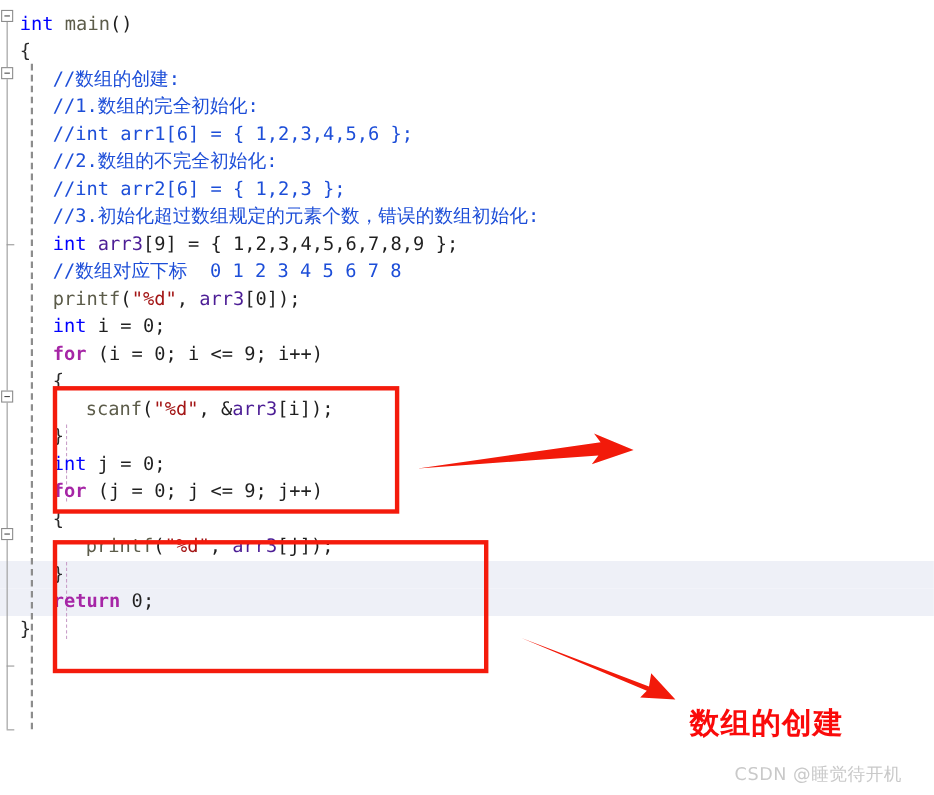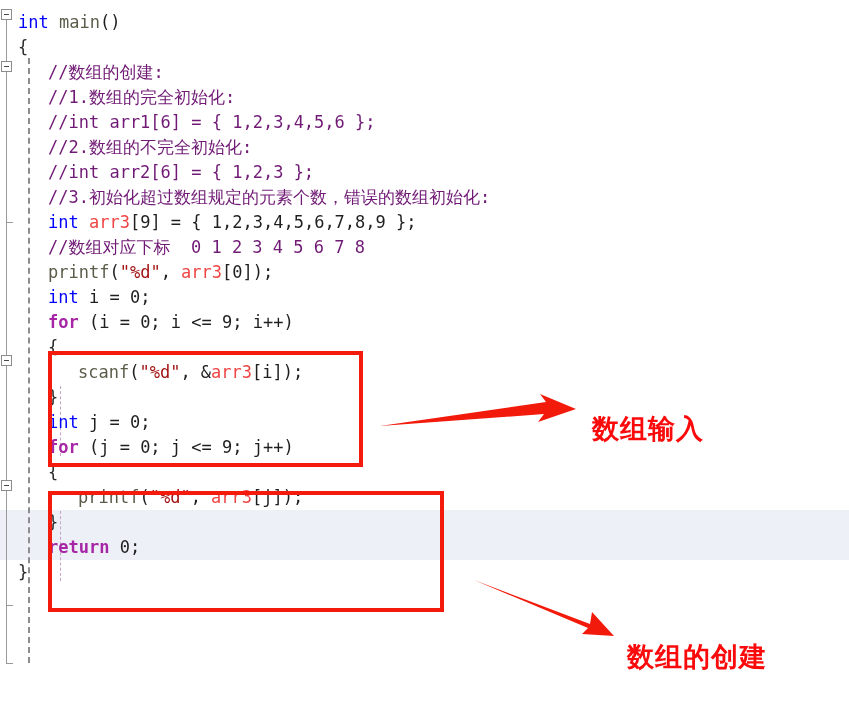--- a/index.html
+++ b/index.html
@@ -101,24 +101,24 @@
     height: 25px;
     line-height: 25px;
     white-space: pre;
     font-size: 17px;
     letter-spacing: 0px;
   }
 
   
   .t-kw      { color: #0000ff; }   
   .t-ctrl    { color: #a626a6; font-weight: bold; }   
-  .t-cmt     { color: #701a75; }   
+  .t-cmt     { color: #1d4ed8; }   
   .t-str     { color: #a31515; }   
   .t-fn      { color: #5c5c4a; }   
-  .t-var     { color: #ef4444; }   
+  .t-var     { color: #4c1d95; }   
   .t-plain   { color: #1f1f1f; }
   .t-brace   { color: #2b2b2b; }
 
   
   .redbox {
     position: absolute;
     border: 4px solid #f41b0c;
     z-index: 6;
     background: transparent;
   }
@@ -184,18 +184,18 @@
   <div class="redbox" style="left:48px; top:491px; width:396px; height:121px;"></div>
 
   <svg class="arrow" style="left:378px; top:392px;" width="220" height="46" viewBox="0 0 220 46">
     <polygon points="2,34 168,10 162,2 198,17 160,30 166,22" fill="#f21a0a"></polygon>
   </svg>
 
   <svg class="arrow" style="left:472px; top:578px;" width="160" height="62" viewBox="0 0 160 62">
     <polygon points="2,2 118,46 120,34 142,58 110,56 116,50" fill="#f21a0a"></polygon>
   </svg>
 
-  <div class="annot" style="left:592px; top:411px;">数组输入</div>
 
   <div class="annot" style="left:627px; top:639px;">数组的创建</div>
 
+  <div class="watermark">CSDN @睡觉待开机</div>
 
 </div>
 
 </body></html>

